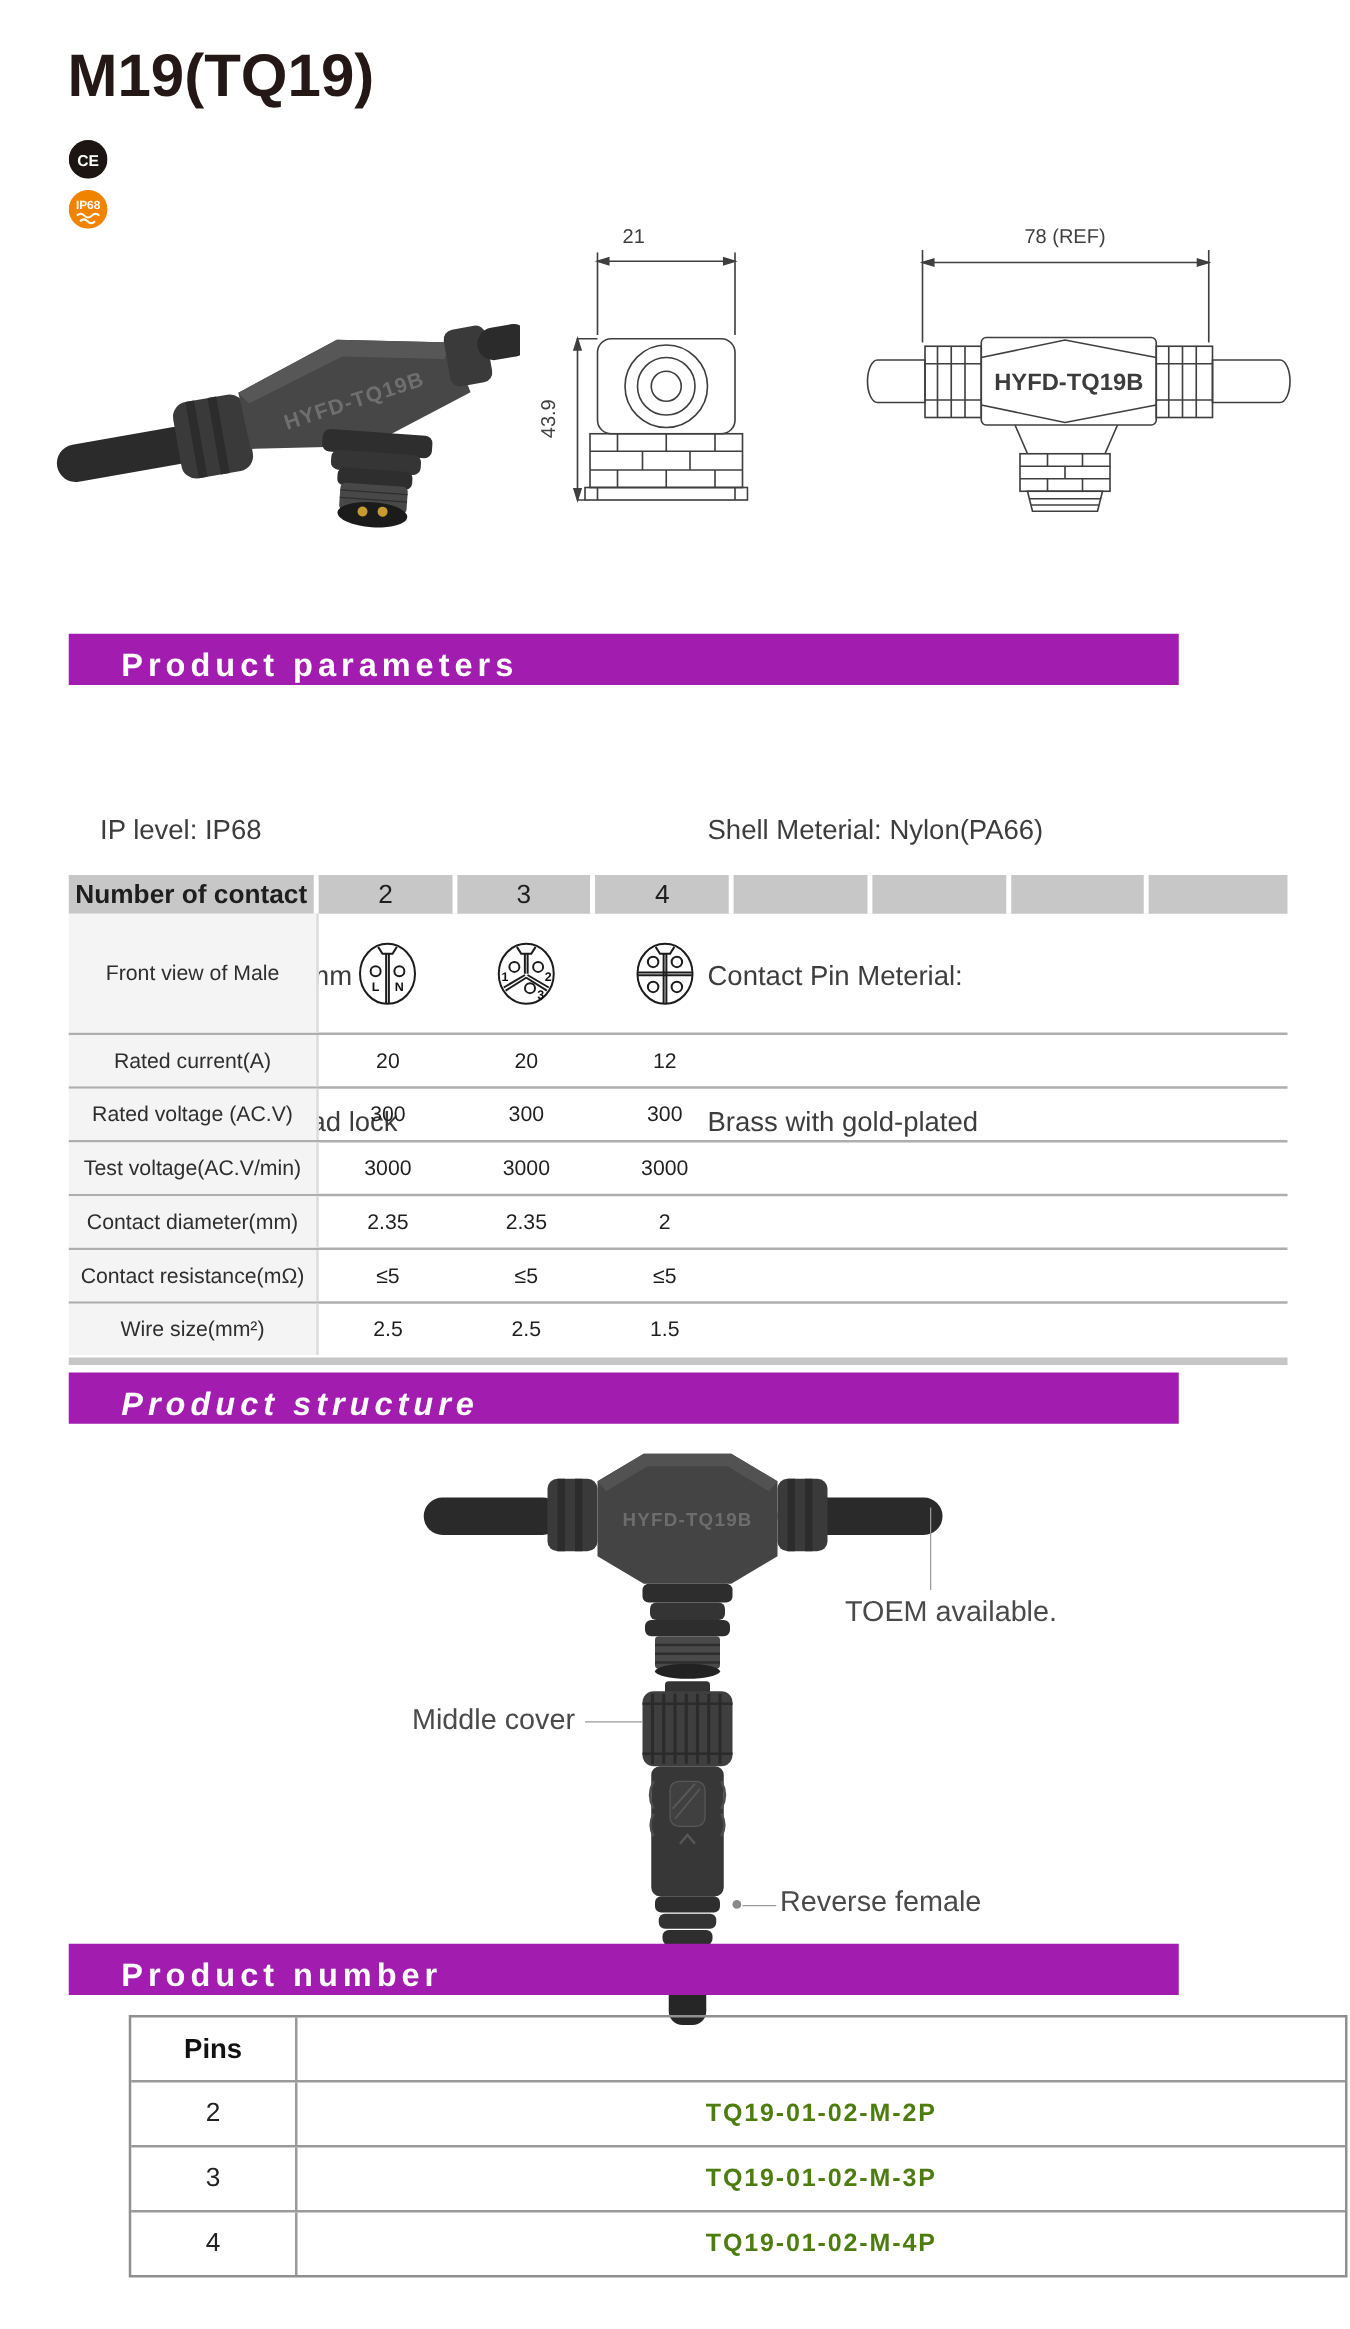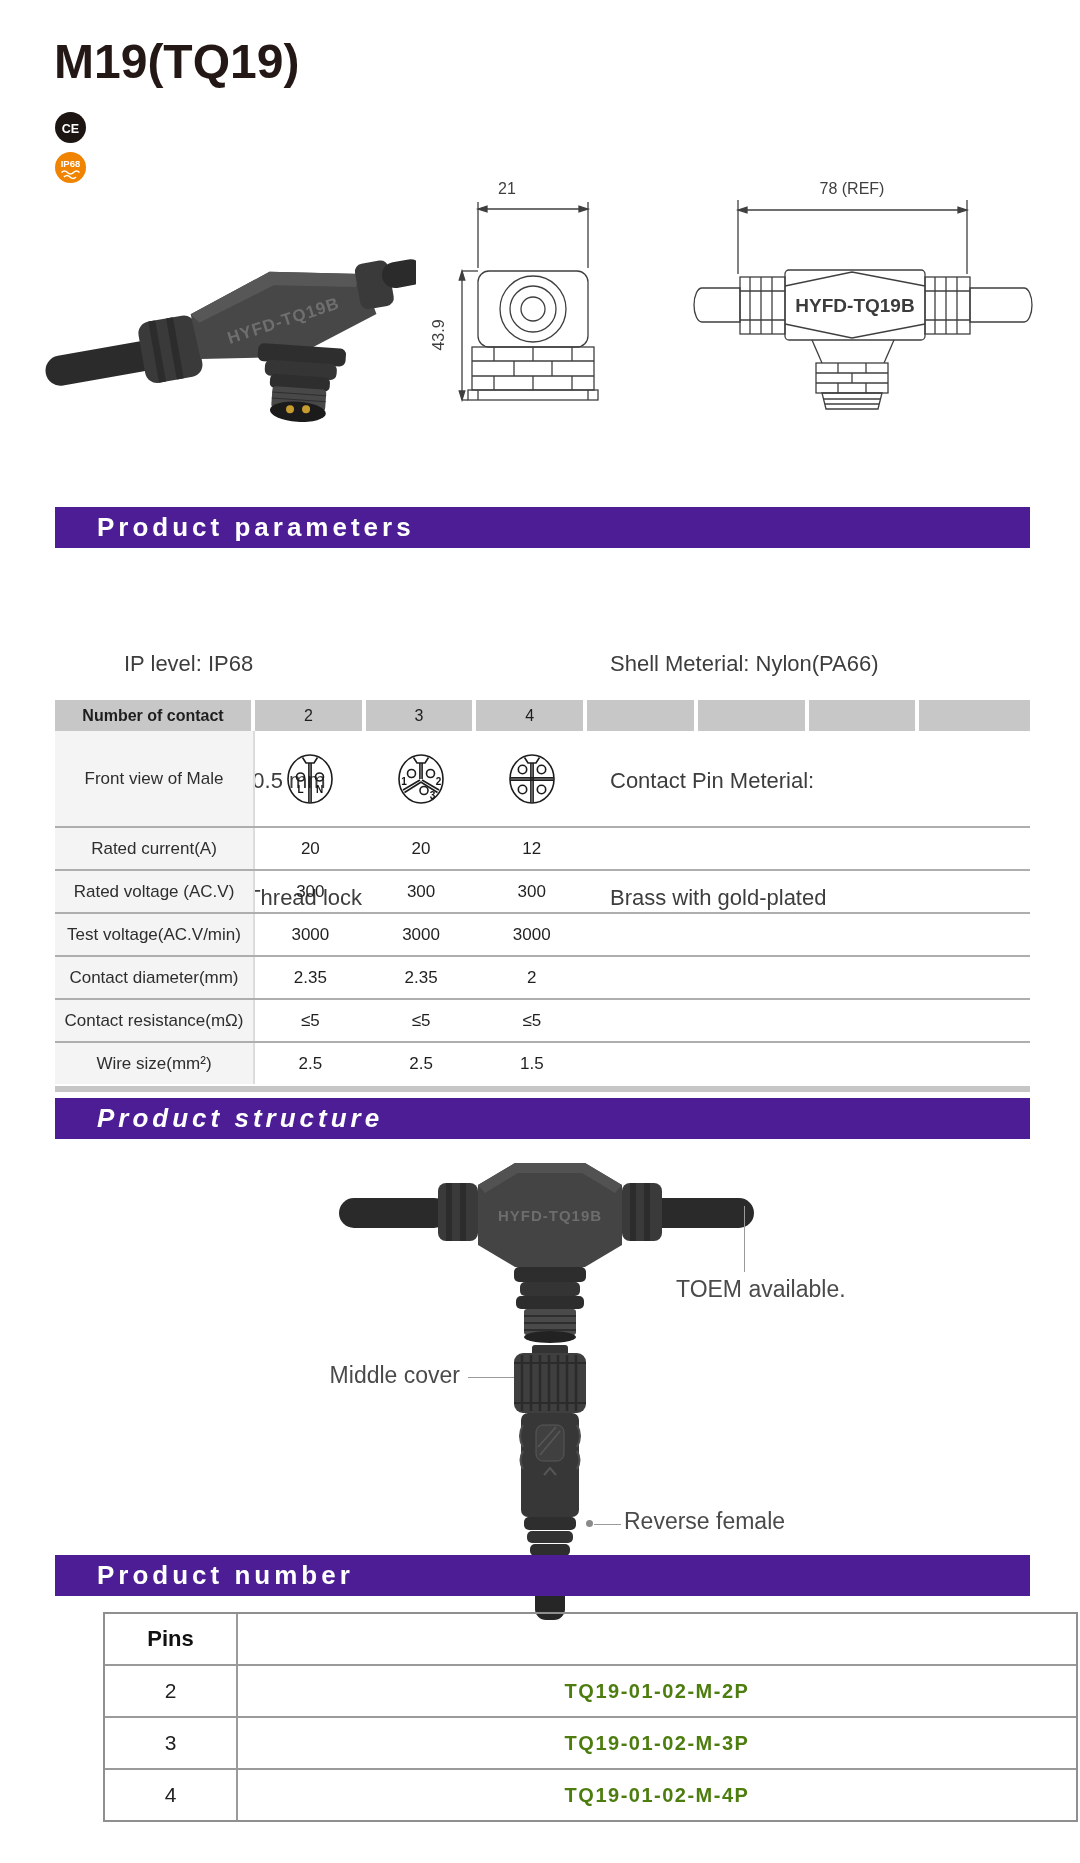--- a/index.html
+++ b/index.html
@@ -10,38 +10,38 @@
 
   .badges{position:absolute;left:55px;top:112px;display:flex;gap:9px;flex-direction:column;}
 
   
   .photo-svg{position:absolute;left:36px;top:158px;}
   .draw1-svg{position:absolute;left:424px;top:172px;}
   .draw2-svg{position:absolute;left:598px;top:170px;}
   .cad-text{font-family:"Liberation Sans",sans-serif;font-size:16px;fill:#3f3f3f;}
 
   
-  .section-bar{position:absolute;left:55px;width:975px;height:41px;background:#4c1d95;
-               box-sizing:border-box;padding-left:42px;display:flex;align-items:center;}
+  .section-bar{position:absolute;left:55px;width:888px;height:41px;background:#a21caf;
+               box-sizing:border-box;padding-left:42px;display:flex;align-items:flex-end;}
   .section-bar span{color:#fff;font-size:26px;font-weight:700;letter-spacing:4px;}
   #bar-parameters{top:507px;}
   #bar-structure{top:1098px;font-style:italic;}
   #bar-number{top:1555px;}
 
   
-  .param-col{position:absolute;top:566px;font-size:22px;line-height:39px;color:#3d3d3d;white-space:pre;margin-left:44px;}
+  .param-col{position:absolute;top:566px;font-size:22px;line-height:39px;color:#3d3d3d;white-space:pre;}
   #param-left{left:80px;}
   #param-right{left:566px;}
 
   
   .spec-table{position:absolute;left:55px;top:700px;width:975px;}
   .spec-grid{display:grid;grid-template-columns:200px repeat(7,1fr);}
   .spec-header{height:31px;}
   .h-cell{background:#C7C7C7;border-right:4px solid #fff;display:flex;align-items:center;
-          justify-content:center;font-size:16px;color:#1e1e1e;}
+          justify-content:center;font-size:21px;color:#1e1e1e;}
   .h-cell:last-child{border-right:none;}
   .h-cell.lbl{font-weight:700;}
   .spec-row{min-height:41px;}
   .front-row{min-height:95px;}
   .data-row{border-top:2px solid #aeaeae;}
   .r-label{background:#f4f4f4;border-right:2px solid #dcdcdc;display:flex;align-items:center;
            justify-content:center;font-size:17px;color:#2e2e2e;text-align:left;}
   .r-val{display:flex;align-items:center;justify-content:center;font-size:17px;color:#1f1f1f;}
   .spec-bottom-bar{height:6px;background:#c6c6c6;margin-top:2px;}
   .pinlbl{font-size:10px;font-weight:700;fill:#111;font-family:"Liberation Sans",sans-serif;}

